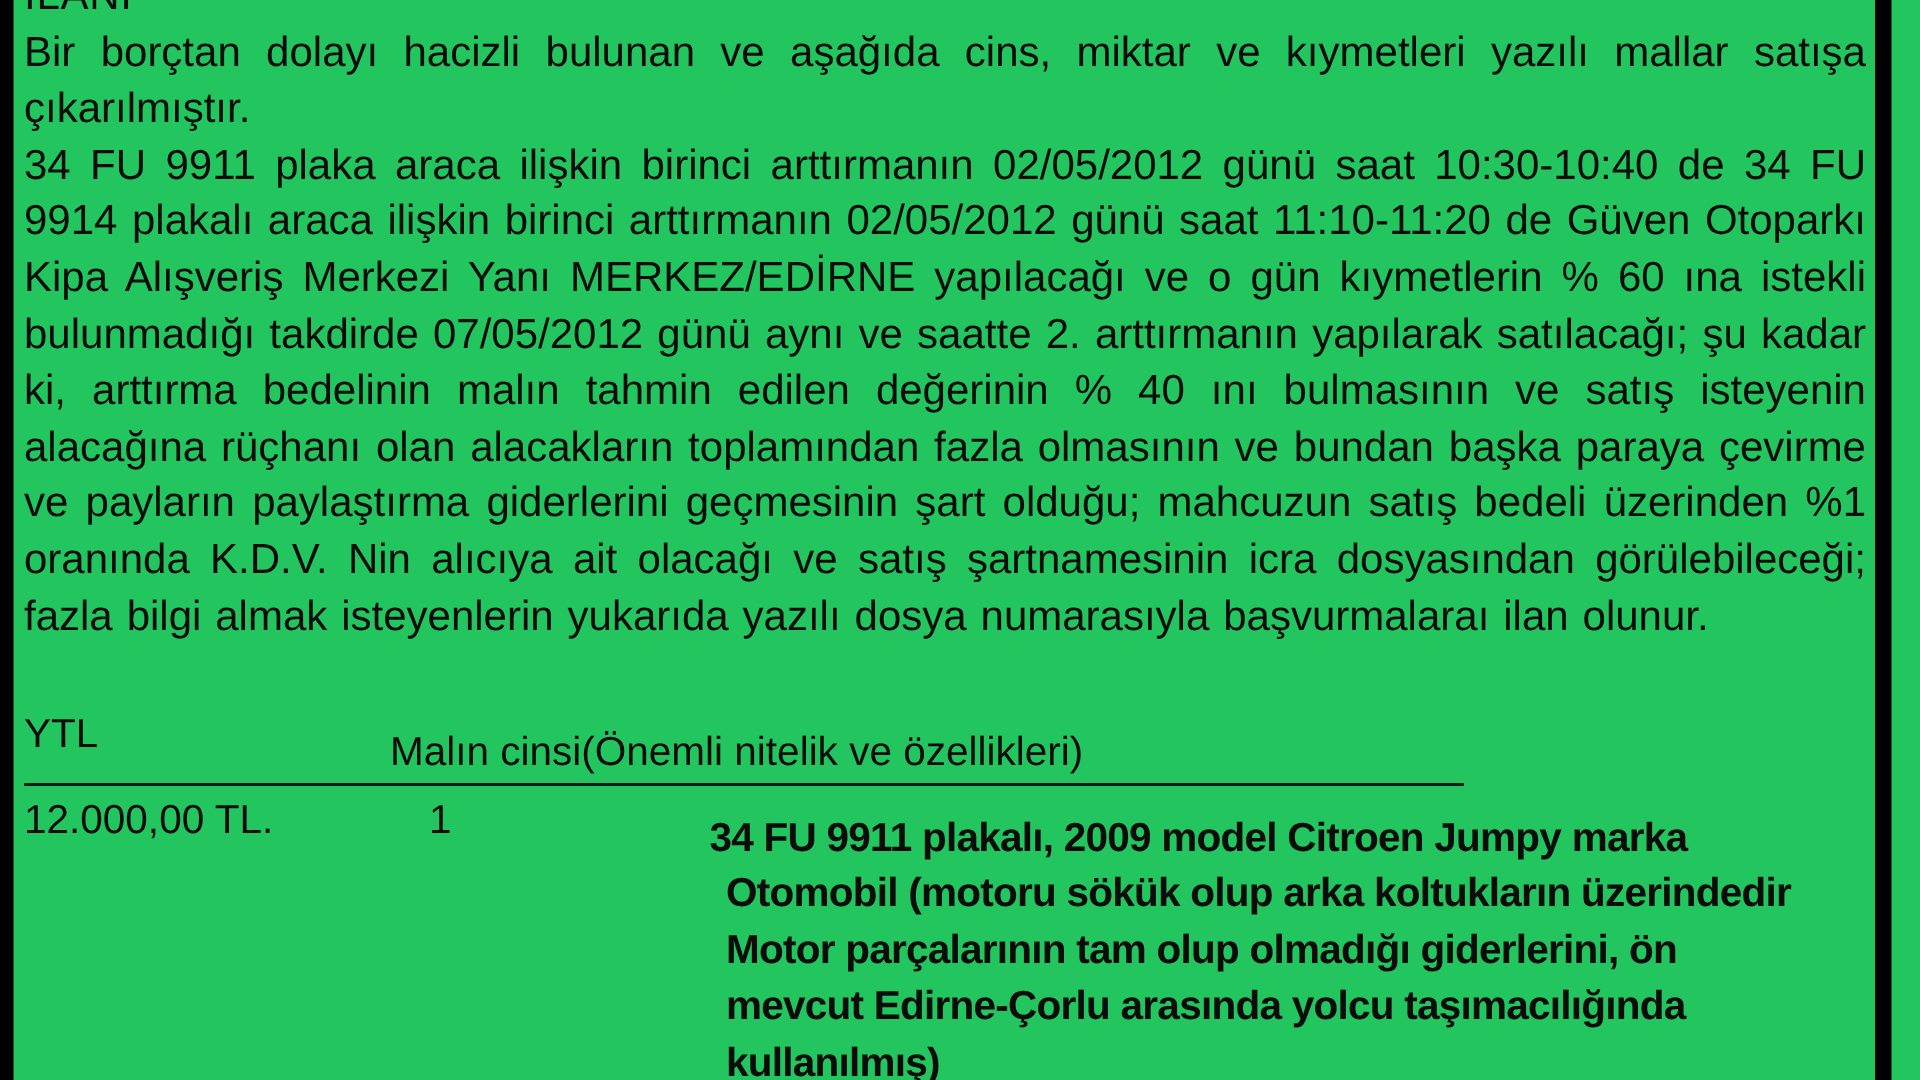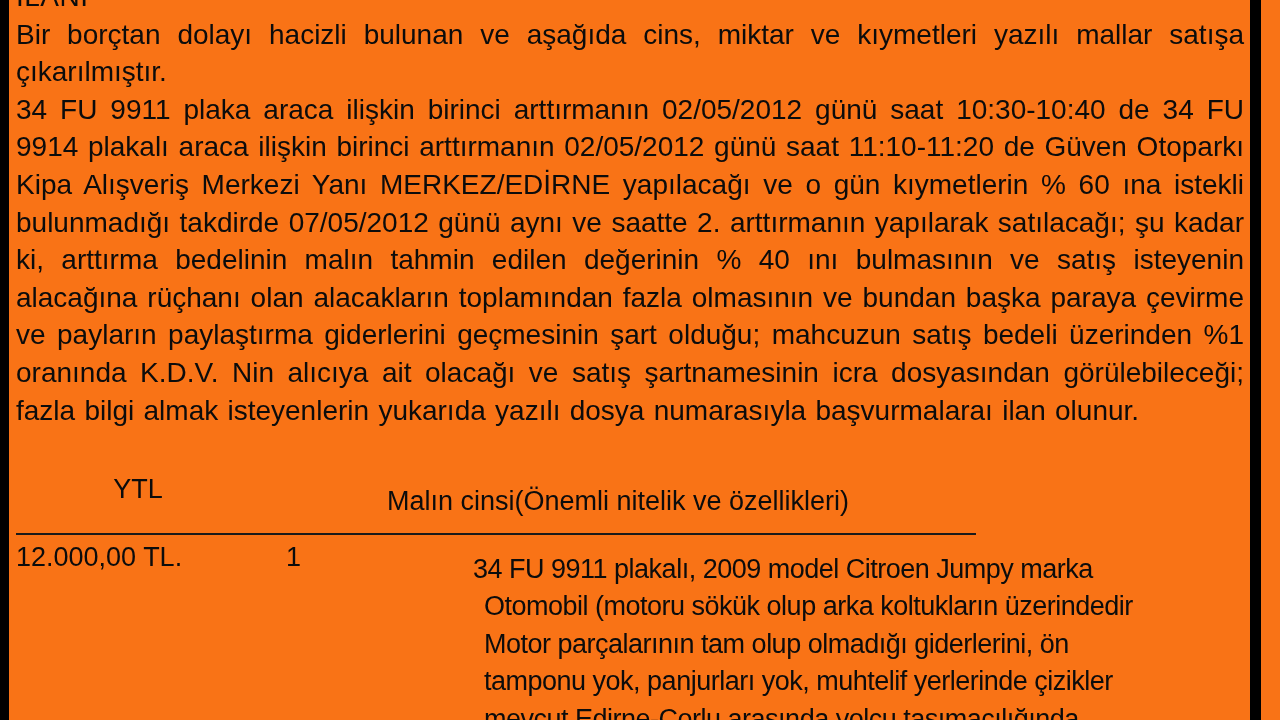--- a/index.html
+++ b/index.html
@@ -1,20 +1,20 @@
 <!DOCTYPE html>
 <html><head>
 <meta charset="utf-8">
 <style>
   html, body { margin: 0; padding: 0; background: #ffffff; }
   .page {
     position: relative;
     width: 1280px;
     height: 720px;
-    background: #f97316;
+    background: #22c55e;
     overflow: hidden;
     font-family: "Liberation Sans", sans-serif;
     color: #0c0c0c;
   }
   .vrule { position: absolute; top: 0; height: 720px; background: #000000; }
   .vrule-left  { left: 0; width: 9px; }
   .vrule-right { left: 1250px; width: 11px; }
 
   .content {
     position: absolute;
@@ -37,29 +37,28 @@
     left: 16px;
     top: 471px;
     width: 1228px;
     font-size: 27px;
     line-height: 37.5px;
   }
   .hdr-row {
     display: flex;
     width: 960px;
     border-bottom: 2px solid #1a1a1a;
-    padding-bottom: 12px;
-    text-align: center;
+    padding-bottom: 1px;
   }
   .data-row { display: flex; margin-top: 4px; }
   .col-price { width: 244px; flex: 0 0 auto; }
   .col-qty   { width: 213px; flex: 0 0 auto; }
   .col-desc  { flex: 1 1 auto; margin-top: 12px; }
   .data-row .col-qty { padding-left: 26px; box-sizing: border-box; }
-  .desc-line { letter-spacing: -0.5px; }
+  .desc-line { letter-spacing: -0.5px; font-weight: bold; }
   .desc-line + .desc-line { padding-left: 11px; }
 </style>
 </head>
 <body>
 
 <div class="page">
   <div class="vrule vrule-left"></div>
   <div class="vrule vrule-right"></div>
 
   <div class="content">
@@ -74,19 +73,18 @@
       <div class="col-desc">Malın cinsi(Önemli nitelik ve özellikleri)</div>
     </div>
 
     <div class="data-row">
       <div class="col-price">12.000,00 TL.</div>
       <div class="col-qty">1</div>
       <div class="col-desc">
         <div class="desc-line">34 FU 9911 plakalı, 2009 model Citroen Jumpy marka</div>
         <div class="desc-line">Otomobil (motoru sökük olup arka koltukların üzerindedir</div>
         <div class="desc-line">Motor parçalarının tam olup olmadığı giderlerini, ön</div>
-        <div class="desc-line">tamponu yok, panjurları yok, muhtelif yerlerinde çizikler</div>
         <div class="desc-line">mevcut Edirne-Çorlu arasında yolcu taşımacılığında</div>
         <div class="desc-line">kullanılmış)</div>
       </div>
     </div>
   </div>
 </div>
 
 </body></html>

